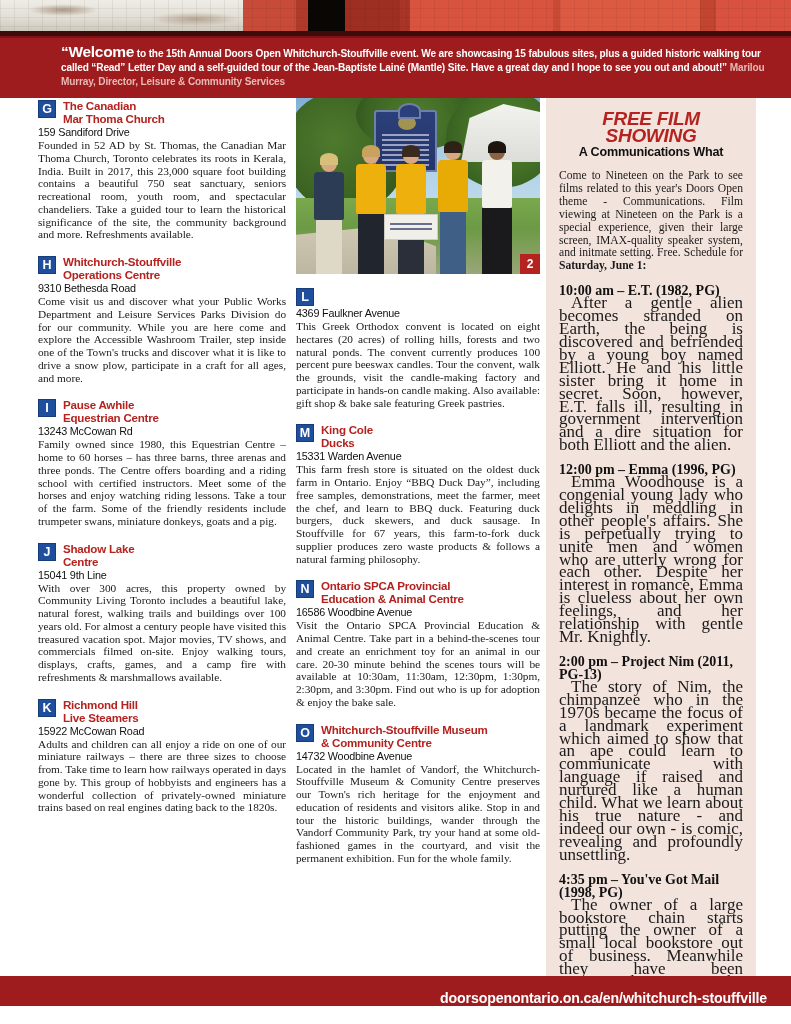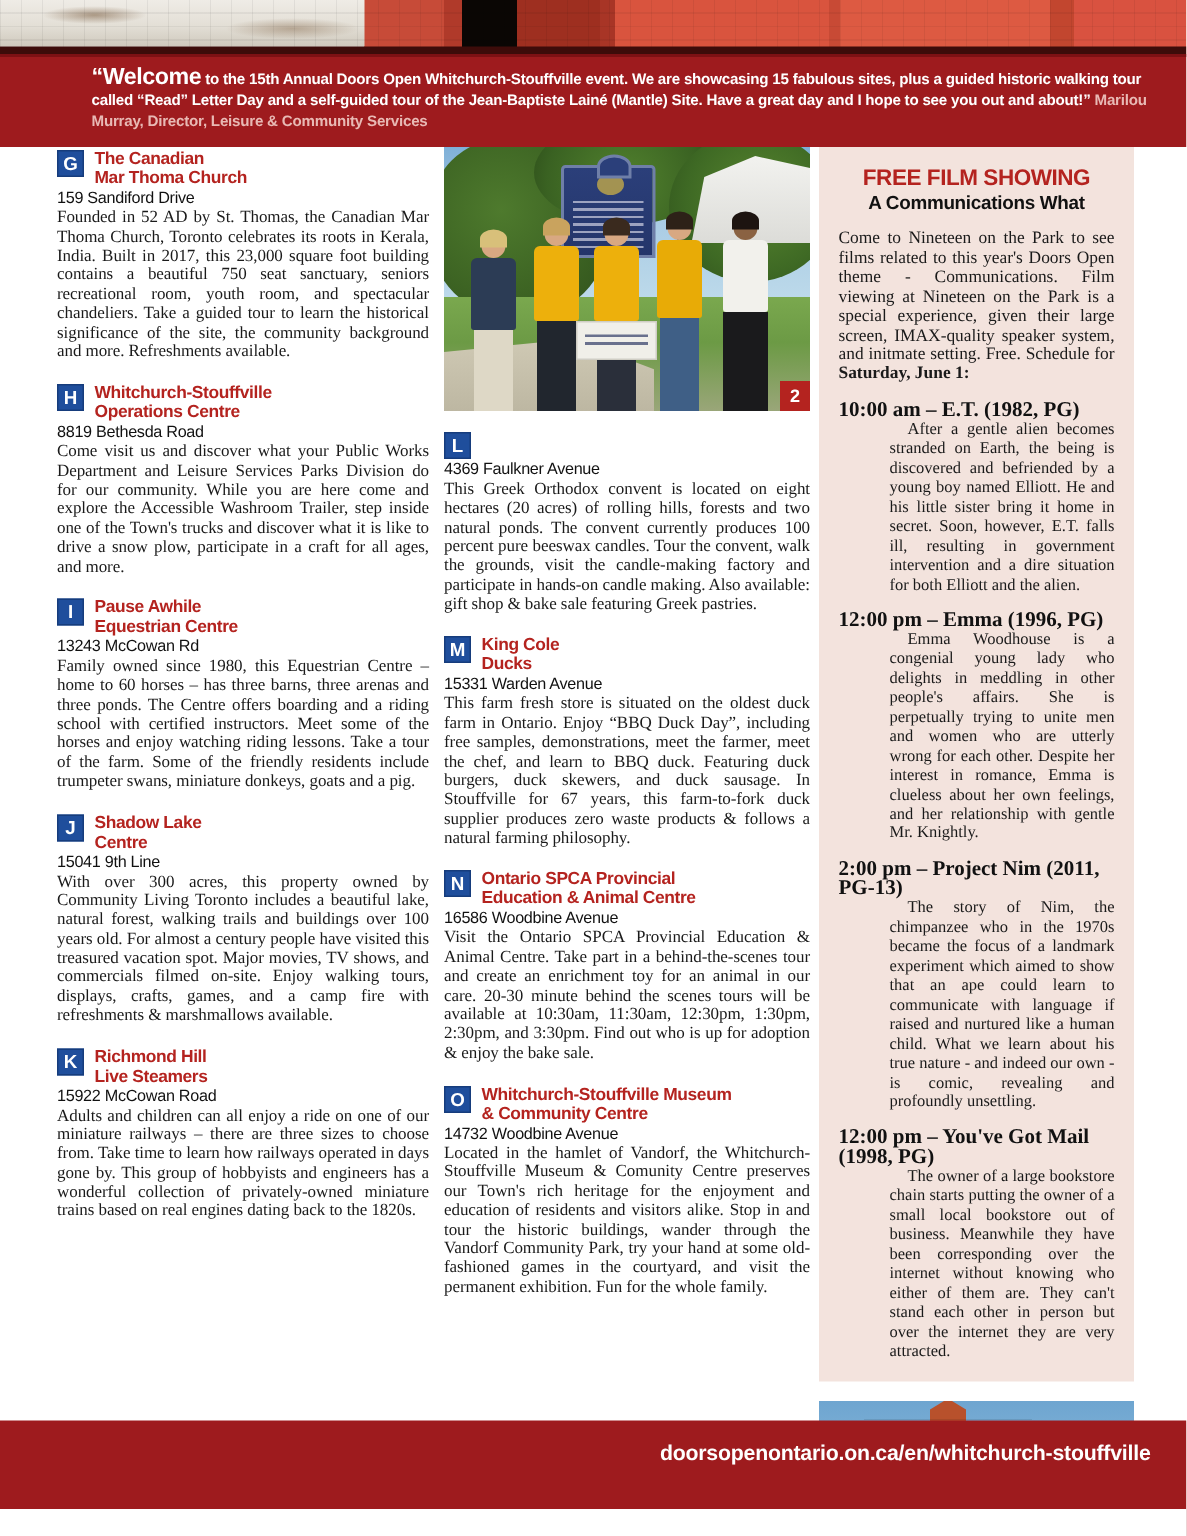--- a/index.html
+++ b/index.html
@@ -171,41 +171,41 @@
 
   
   .film-panel{
     width:210px;
     background:#f3e3dd;
     padding:12px 13px 14px 13px;
   }
   .film-title{
     color:#b4231f;
     font-family:"Liberation Sans", sans-serif;
-    font-weight:bold; font-size:15px; line-height:17px;
-    text-align:center; letter-spacing:-0.3px;
+    font-weight:bold; font-size:19px; line-height:17px;
+    text-align:center; letter-spacing:-0.3px;font-style:italic;
   }
   .film-sub{
     color:#111;
     font-family:"Liberation Sans", sans-serif;
     font-weight:bold; font-size:12.6px; line-height:15px;
     text-align:center; margin-top:1px; letter-spacing:-0.2px;
   }
   .film-intro{
     color:#1a1a1a; font-size:11.6px; line-height:12.9px;
     text-align:justify; margin-top:10px;
   }
   .film-intro b{ font-weight:bold; }
   .film-item{ margin-top:11px; }
   .film-item-head{
     font-weight:bold; font-size:14px; line-height:13px; color:#111;
   }
   .film-item-body{
-    font-size:11px; line-height:12.9px; color:#1a1a1a;
-    text-align:justify; text-indent:12px;margin-left:34px;
+    font-size:17px; line-height:12.9px; color:#1a1a1a;
+    text-align:justify; text-indent:12px;
   }
 
   
   .photo-building{
     position:relative; width:210px; height:160px; overflow:hidden;
     background:#8fbcdc; margin-top:13px;
   }
   .bb-sky{position:absolute;inset:0;background:linear-gradient(180deg,#6ea5d0 0%, #9cc6e2 55%, #c6ddec 100%);}
   .bb-cloud1{position:absolute;left:18px;top:16px;width:70px;height:16px;background:rgba(255,255,255,.75);border-radius:50%;}
   .bb-cloud2{position:absolute;left:120px;top:34px;width:60px;height:13px;background:rgba(255,255,255,.6);border-radius:50%;}
@@ -235,21 +235,21 @@
     background:linear-gradient(180deg,#c9c6bd 0%, #b6b2a8 100%);}
   .bb-bench{position:absolute;left:8px;top:138px;width:34px;height:9px;background:#7c7a70;}
   .bb-flowers{position:absolute;left:46px;top:136px;width:26px;height:8px;
     background:repeating-linear-gradient(90deg,#c75a2c 0 3px,#6c8a3a 3px 7px);}
   .bb-post{position:absolute;left:122px;top:128px;width:4px;height:18px;background:#3a3a38;}
   .bb-fence{position:absolute;left:150px;top:126px;width:58px;height:16px;
     background:repeating-linear-gradient(90deg,#55565a 0 2px, rgba(0,0,0,0) 2px 8px);}
 
   
   .footer{
-    position:absolute; left:0; bottom:0; width:791px; height:77px;
+    position:absolute; left:0; bottom:0; width:791px; height:48px;
     background:#9e1b1e;
   }
   .footer-url{
     position:absolute; right:24px; top:14px;
     color:#ffffff;
     font-family:"Liberation Sans", sans-serif;
     font-weight:bold; font-size:14.2px; letter-spacing:-0.15px;
   }
   .footer-bottom{
     position:absolute; left:0; bottom:0; width:791px; height:18px; background:#ffffff;
@@ -286,21 +286,21 @@
       <div class="entry-addr">159 Sandiford Drive</div>
       <div class="entry-body">Founded in 52 AD by St. Thomas, the Canadian Mar Thoma Church, Toronto celebrates its roots in Kerala, India. Built in 2017, this 23,000 square foot building contains a beautiful 750 seat sanctuary, seniors recreational room, youth room, and spectacular chandeliers.  Take a guided tour to learn the historical significance of the site, the community background and more.  Refreshments available.</div>
     </div>
 
     <div class="entry">
       <div class="entry-head">
         <div class="badge">H</div>
         <div class="entry-title" style="white-space:pre-line">Whitchurch-Stouffville
 Operations Centre</div>
       </div>
-      <div class="entry-addr">8819 Bethesda Road</div>
+      <div class="entry-addr">9310 Bethesda Road</div>
       <div class="entry-body">Come visit us and discover what your Public Works Department and Leisure Services Parks Division do for our community. While you are here come and explore the Accessible Washroom Trailer, step inside one of the Town's trucks and discover what it is like to drive a snow plow, participate in a craft for all ages, and more.</div>
     </div>
 
     <div class="entry">
       <div class="entry-head">
         <div class="badge">I</div>
         <div class="entry-title" style="white-space:pre-line">Pause Awhile
 Equestrian Centre</div>
       </div>
       <div class="entry-addr">13243 McCowan Rd</div>
@@ -444,21 +444,21 @@
       </div>
       <div class="film-item">
         <div class="film-item-head">12:00 pm – Emma (1996, PG)</div>
         <div class="film-item-body">Emma Woodhouse is a congenial young lady who delights in meddling in other people's affairs. She is perpetually trying to unite men and women who are utterly wrong for each other. Despite her interest in romance, Emma is clueless about her own feelings, and her relationship with gentle Mr. Knightly.</div>
       </div>
       <div class="film-item">
         <div class="film-item-head">2:00 pm – Project Nim (2011, PG-13)</div>
         <div class="film-item-body">The story of Nim, the chimpanzee who in the 1970s became the focus of a landmark experiment which aimed to show that an ape could learn to communicate with language if raised and nurtured like a human child. What we learn about his true nature - and indeed our own - is comic, revealing and profoundly unsettling.</div>
       </div>
       <div class="film-item">
-        <div class="film-item-head">12:00 pm – You've Got Mail (1998, PG)</div>
+        <div class="film-item-head">4:35 pm – You've Got Mail (1998, PG)</div>
         <div class="film-item-body">The owner of a large bookstore chain starts putting the owner of a small local bookstore out of business. Meanwhile they have been corresponding over the internet without knowing who either of them are. They can't stand each other in person but over the internet they are very attracted.</div>
       </div>
     </div>
 
     <div class="photo-building">
       <div class="bb-sky"></div>
       <div class="bb-cloud1"></div>
       <div class="bb-cloud2"></div>
       <div class="bb-bldg-r"></div>
       <div class="bb-body"></div>

